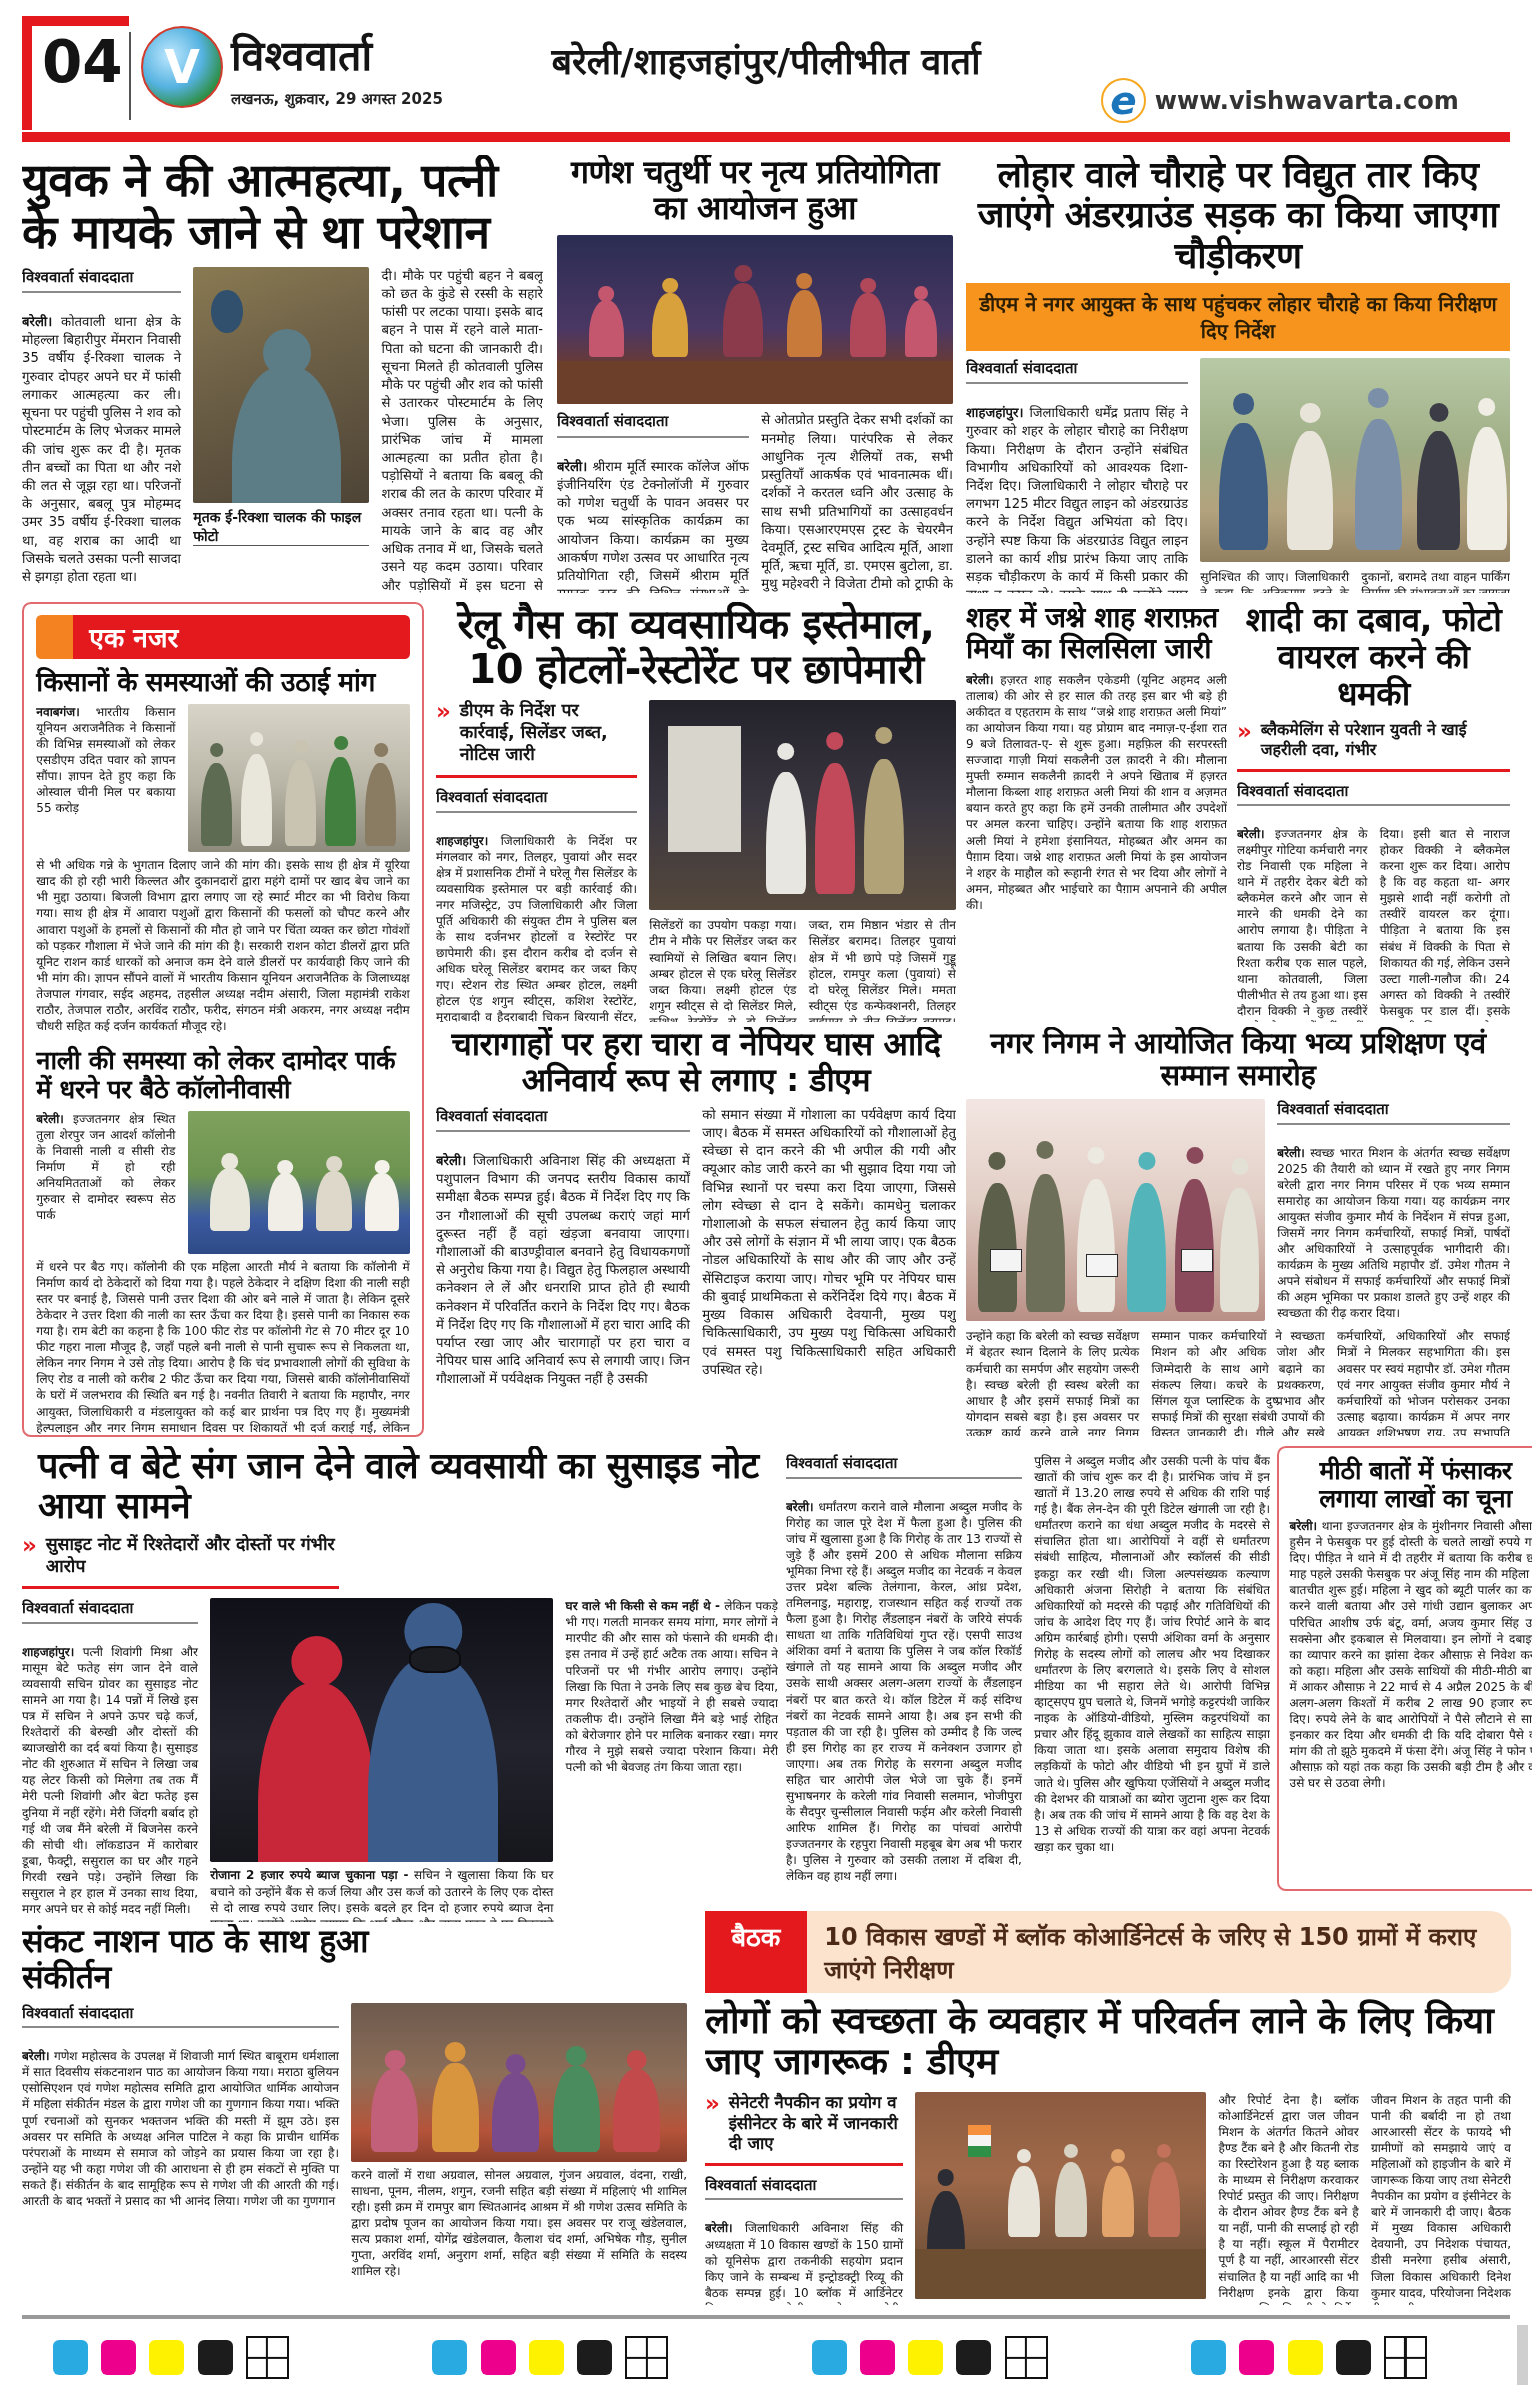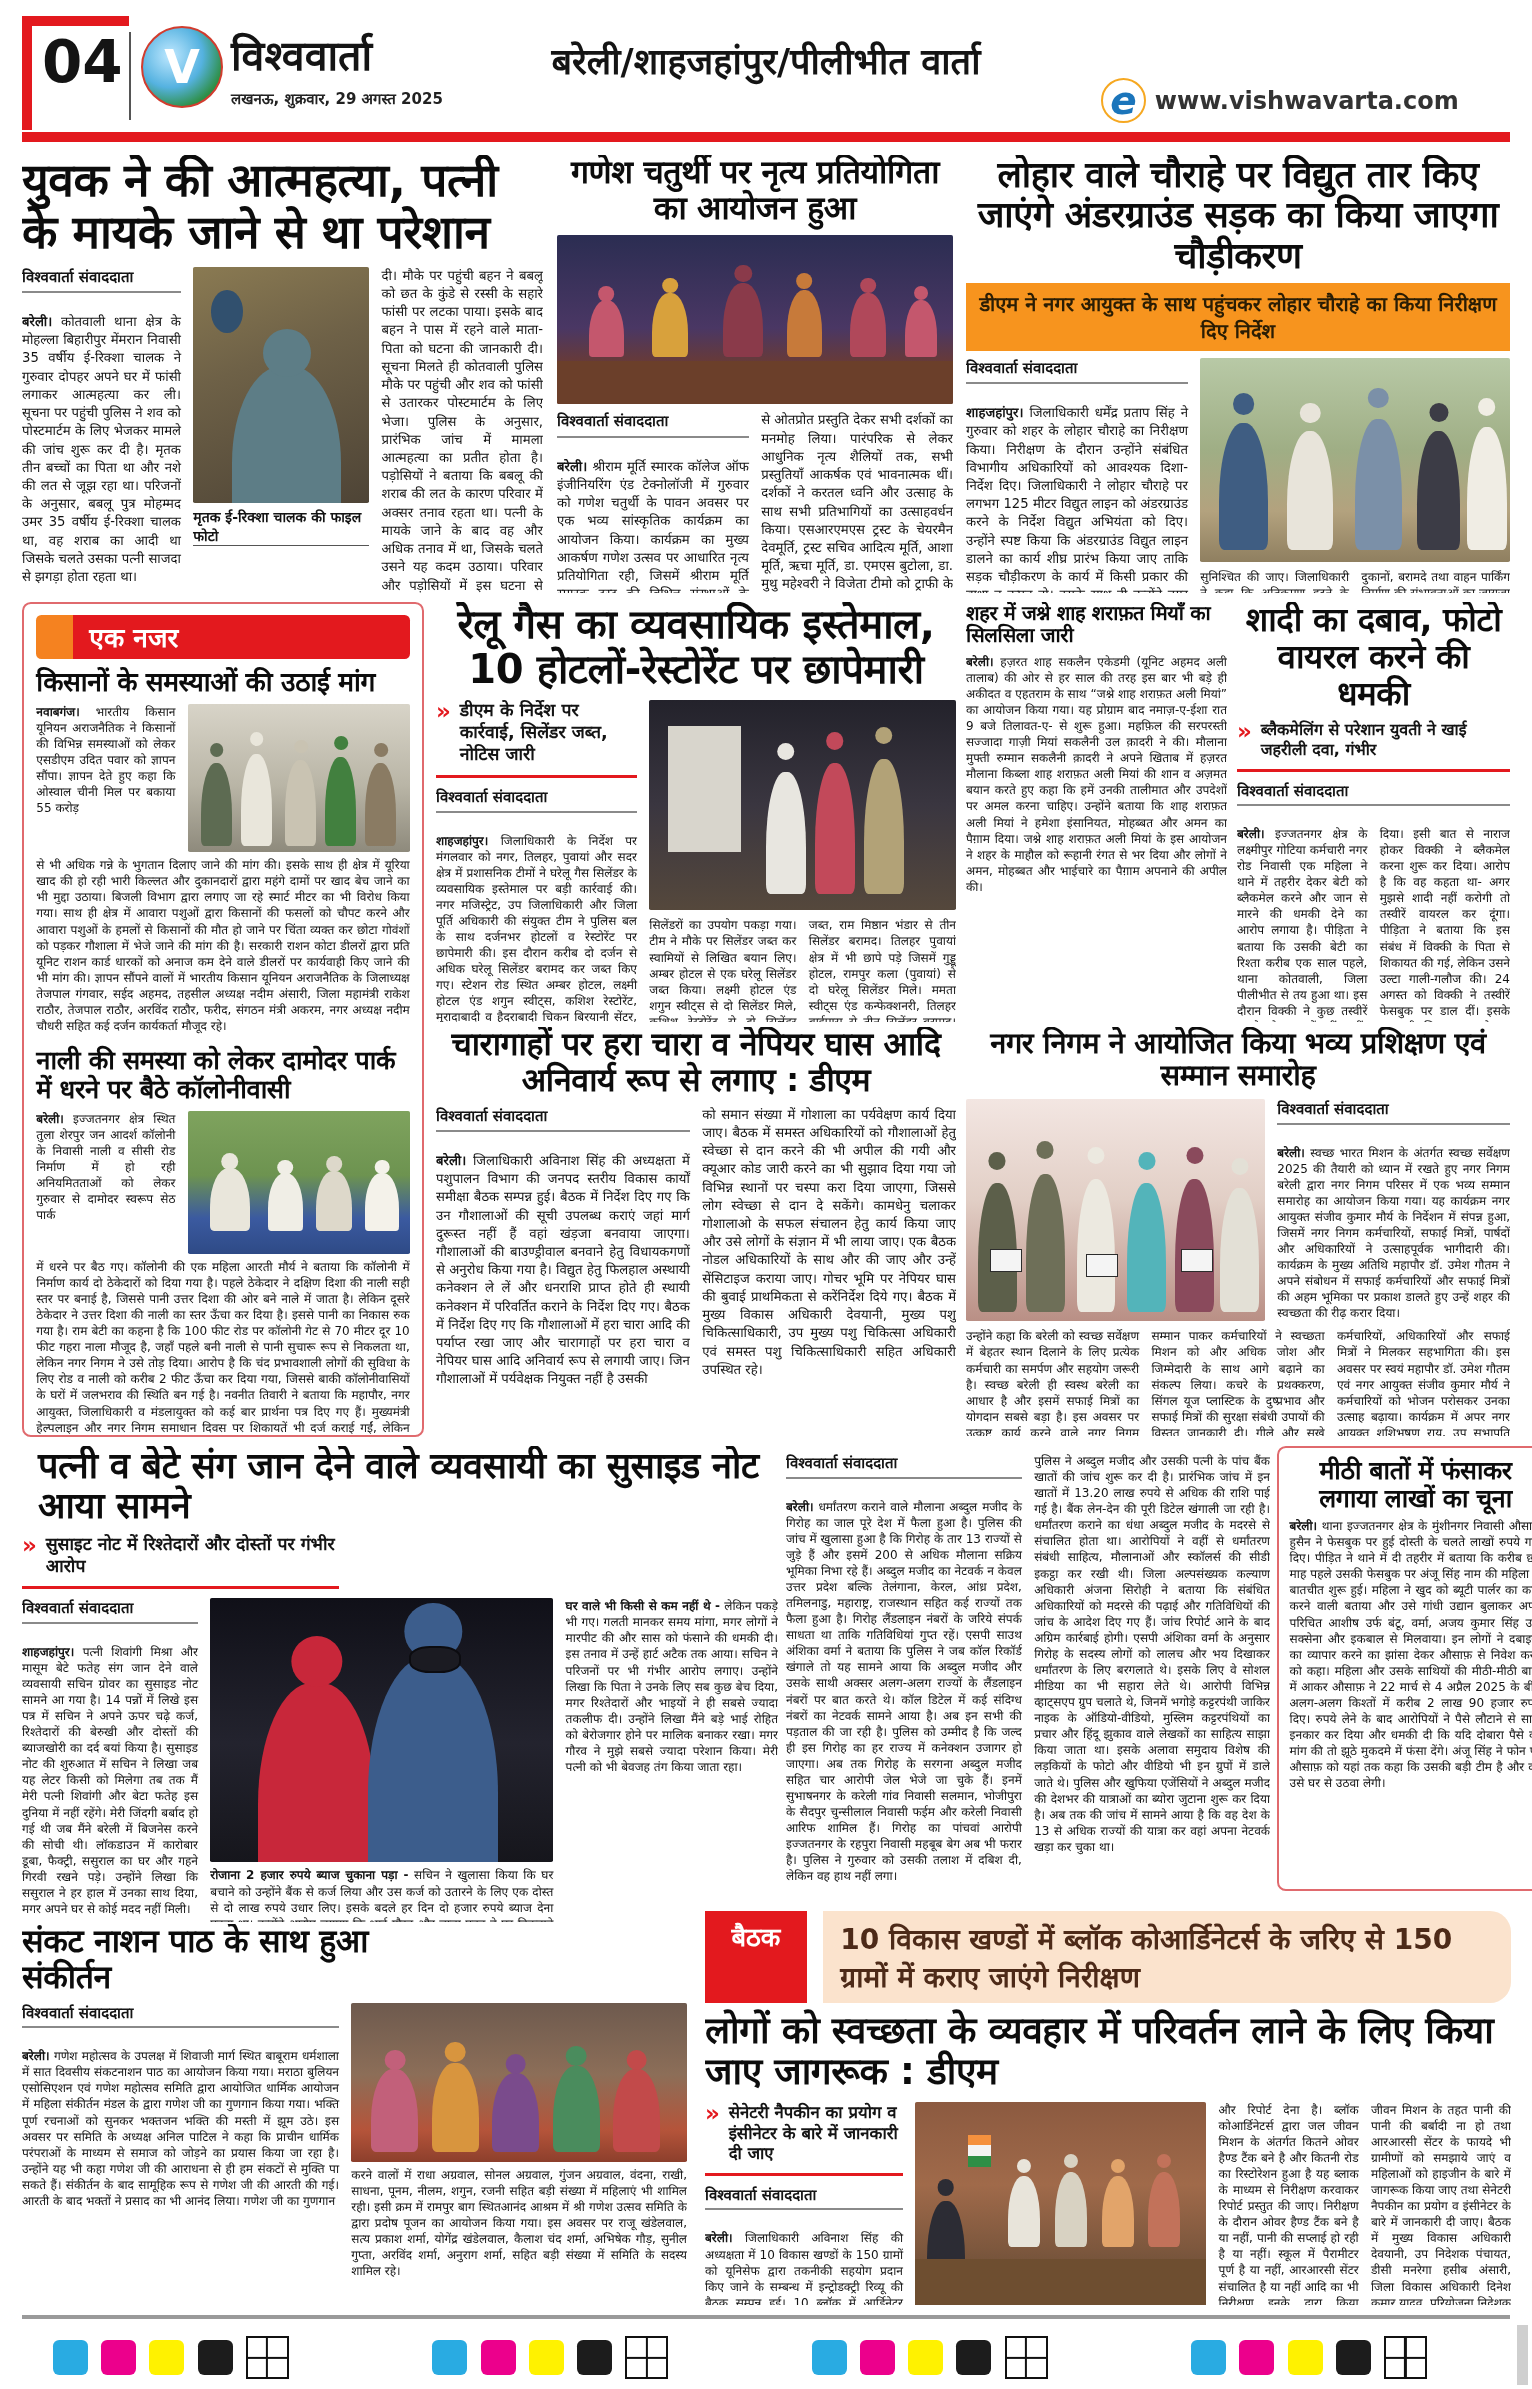--- a/index.html
+++ b/index.html
@@ -26,22 +26,22 @@
   .flag{position:absolute;width:23px;height:32px;display:flex;flex-direction:column;}
   .flag i{flex:1;}
   .cap{font-weight:bold;font-size:14px;padding-top:4.4px;border-bottom:1.8px solid #555;}
   .obar{background:#f7941e;color:#2a1d04;font-weight:bold;font-size:20px;text-align:center;
         padding:7px 5.3px;margin:7px 0;}
   .rbox{border:2.6px solid #e06a6e;border-radius:8.8px;}
   .enbar{display:flex;height:44px;margin-bottom:8.8px;}
   .enbar .o{width:37px;background:#f58220;border-radius:5.3px 0 0 5.3px;}
   .enbar .r{flex:1;background:#e3191e;color:#fff;font-weight:bold;font-size:26.4px;
             display:flex;align-items:center;padding-left:16px;border-radius:0 5.3px 5.3px 0;}
-  .banner{background:#fbe3cd;color:#4d2a18;font-weight:bold;font-size:28px;
-          padding:8px 17.6px;border-radius:0 21px 21px 0;flex:1;margin-left:16px;}
+  .banner{background:#fbe3cd;color:#4d2a18;font-weight:bold;font-size:24px;
+          padding:8px 17.6px;border-radius:0 21px 21px 0;flex:1;}
   .blabel{background:#e3191e;color:#fff;font-weight:bold;font-size:25.5px;padding:8px 26.4px;}
   .sq{width:35px;height:35px;border-radius:6.2px;}
   .reg{width:39px;height:39px;border:2.2px solid #111;background:#fff;position:relative;}
   .reg::before,.reg::after{content:"";position:absolute;background:#111;}
   .reg::before{left:50%;top:0;bottom:0;width:2.2px;transform:translateX(-50%);}
   .reg::after{top:50%;left:0;right:0;height:2.2px;transform:translateY(-50%);}
   .marks{display:flex;gap:13.2px;align-items:center;}
 </style>
 </head>
 <body>
@@ -202,21 +202,21 @@
       <div class="col b">
         <span class="by">विश्ववार्ता संवाददाता</span>
         <b class="dl">बरेली।</b>
         <span>जिलाधिकारी अविनाश सिंह की अध्यक्षता में पशुपालन विभाग की जनपद स्तरीय विकास कार्यों समीक्षा बैठक सम्पन्न हुई। बैठक में निर्देश दिए गए कि उन गौशालाओं की सूची उपलब्ध कराएं जहां मार्ग दुरूस्त नहीं हैं वहां खंड़जा बनवाया जाएगा। गौशालाओं की बाउण्ड्रीवाल बनवाने हेतु विधायकगणों से अनुरोध किया गया है। विद्युत हेतु फिलहाल अस्थायी कनेक्शन ले लें और धनराशि प्राप्त होते ही स्थायी कनेक्शन में परिवर्तित कराने के निर्देश दिए गए। बैठक में निर्देश दिए गए कि गौशालाओं में हरा चारा आदि की पर्याप्त रखा जाए और चारागाहों पर हरा चारा व नेपियर घास आदि अनिवार्य रूप से लगायी जाए। जिन गौशालाओं में पर्यवेक्षक नियुक्त नहीं है उसकी</span>
       </div>
       <div class="col b">को समान संख्या में गोशाला का पर्यवेक्षण कार्य दिया जाए। बैठक में समस्त अधिकारियों को गौशालाओं हेतु स्वेच्छा से दान करने की भी अपील की गयी और क्यूआर कोड जारी करने का भी सुझाव दिया गया जो विभिन्न स्थानों पर चस्पा करा दिया जाएगा, जिससे लोग स्वेच्छा से दान दे सकेंगे। कामधेनु चलाकर गोशालाओ के सफल संचालन हेतु कार्य किया जाए और उसे लोगों के संज्ञान में भी लाया जाए। एक बैठक नोडल अधिकारियों के साथ और की जाए और उन्हें सेंसिटाइज कराया जाए। गोचर भूमि पर नेपियर घास की बुवाई प्राथमिकता से करेंनिर्देश दिये गए। बैठक में मुख्य विकास अधिकारी देवयानी, मुख्य पशु चिकित्साधिकारी, उप मुख्य पशु चिकित्सा अधिकारी एवं समस्त पशु चिकित्साधिकारी सहित अधिकारी उपस्थित रहे।</div>
     </div>
   </div>
 
   <div class="abs" style="left:966px;top:602px;width:261px;height:420px;overflow:hidden;">
-    <div class="hl" style="font-size:20px;">शहर में जश्ने शाह शराफ़त मियाँ का सिलसिला जारी</div>
+    <div class="hl" style="font-size:28px;">शहर में जश्ने शाह शराफ़त मियाँ का सिलसिला जारी</div>
     <div class="b sm" style="margin-top:7px;">
       <b class="dl">बरेली।</b>
       <span>हज़रत शाह सकलैन एकेडमी (यूनिट अहमद अली तालाब) की ओर से हर साल की तरह इस बार भी बड़े ही अकीदत व एहतराम के साथ “जश्ने शाह शराफ़त अली मियां” का आयोजन किया गया। यह प्रोग्राम बाद नमाज़-ए-ईशा रात 9 बजे तिलावत-ए- से शुरू हुआ। महफ़िल की सरपरस्ती सज्जादा गाज़ी मियां सकलैनी उल क़ादरी ने की। मौलाना मुफ्ती रुम्मान सकलैनी क़ादरी ने अपने खिताब में हज़रत मौलाना किब्ला शाह शराफ़त अली मियां की शान व अज़मत बयान करते हुए कहा कि हमें उनकी तालीमात और उपदेशों पर अमल करना चाहिए। उन्होंने बताया कि शाह शराफ़त अली मियां ने हमेशा इंसानियत, मोहब्बत और अमन का पैग़ाम दिया। जश्ने शाह शराफ़त अली मियां के इस आयोजन ने शहर के माहौल को रूहानी रंगत से भर दिया और लोगों ने अमन, मोहब्बत और भाईचारे का पैग़ाम अपनाने की अपील की।</span>
     </div>
   </div>
 
   <div class="abs" style="left:1237px;top:602px;width:273px;height:420px;overflow:hidden;">
     <div class="hl" style="font-size:33px;text-align:center;">शादी का दबाव, फोटो वायरल करने की धमकी</div>
     <div class="kick kline" style="margin-top:7px;font-size:16px;">
       <span class="chev">»</span>

